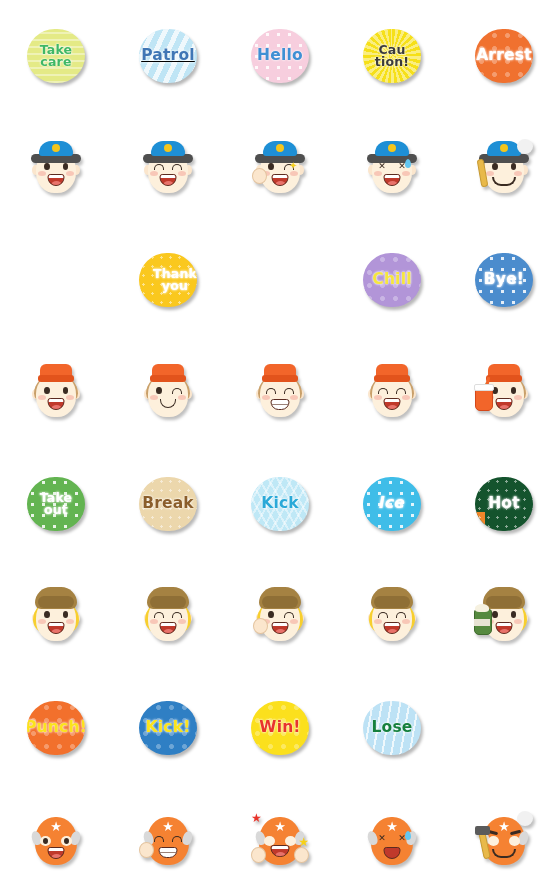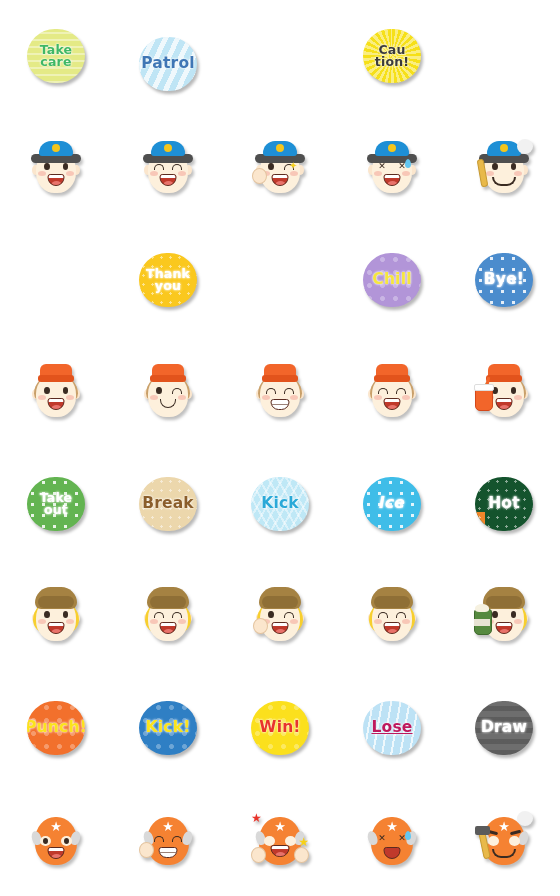--- a/index.html
+++ b/index.html
@@ -105,35 +105,49 @@
 
 <div class="sheet">
     <div class="cell" style="left: 0px; top: 0px;">
       <div class="bubble" style="background: rgb(228, 234, 134);">
         <div class="pat p-stripe-h"></div>
         <div class="tail" style="background: rgb(228, 234, 134);"></div>
         <div class="btxt two" style="color: rgb(63, 184, 102); text-shadow: rgba(255, 255, 255, 0.95) 0px 0px 2px, rgba(255, 255, 255, 0.8) 0px 0px 3px;">Take
 care</div>
       </div>
     </div>
-    <div class="cell" style="left: 112px; top: 8px;">
+    <div class="cell" style="left: 112px; top: 0px; text-decoration: underline;">
       <div class="bubble" style="background: rgb(191, 229, 245);">
         <div class="pat p-stripe-d"></div>
         <div class="tail" style="background: rgb(191, 229, 245);"></div>
         <div class="btxt one" style="color: rgb(63, 118, 181); text-shadow: rgba(255, 255, 255, 0.95) 0px 0px 2px, rgba(255, 255, 255, 0.8) 0px 0px 3px;">Patrol</div>
+      </div>
+    </div>
+    <div class="cell" style="left: 224px; top: 0px;">
+      <div class="bubble" style="background: rgb(247, 206, 222);">
+        <div class="pat p-dots"></div>
+        <div class="tail" style="background: rgb(247, 206, 222);"></div>
+        <div class="btxt one" style="color: rgb(63, 143, 212); text-shadow: rgba(255, 255, 255, 0.95) 0px 0px 2px, rgba(255, 255, 255, 0.8) 0px 0px 3px;">Hello</div>
       </div>
     </div>
     <div class="cell" style="left: 336px; top: 0px;">
       <div class="bubble" style="background: rgb(246, 224, 25);">
         <div class="pat p-rays"></div>
         <div class="tail" style="background: rgb(246, 224, 25);"></div>
         <div class="btxt two" style="color: rgb(59, 59, 59); text-shadow: rgba(255, 255, 255, 0.95) 0px 0px 2px, rgba(255, 255, 255, 0.8) 0px 0px 3px;">Cau
 tion!</div>
       </div>
     </div>
+    <div class="cell" style="left: 448px; top: 0px;">
+      <div class="bubble" style="background: rgb(240, 113, 47);">
+        <div class="pat p-stars"></div>
+        <div class="tail" style="background: rgb(240, 113, 47);"></div>
+        <div class="btxt one" style="color: rgb(255, 255, 255); text-shadow: rgba(255, 255, 255, 0.95) 0px 0px 2px, rgba(255, 255, 255, 0.8) 0px 0px 3px;">Arrest</div>
+      </div>
+    </div>
     <div class="cell" style="left: 0px; top: 112px;">
       <div class="face">
         <div class="ear l"></div>
         <div class="ear r"></div>
         <div class="head"></div>
         <div class="hairDark"></div>
         <div class="cheek l"></div>
         <div class="cheek r"></div>
         <div class="eye l"></div>
         <div class="eye r"></div>
@@ -230,21 +244,21 @@
         <div class="capPolice">
           <div class="brim"></div>
           <div class="crown"></div>
           <div class="badge"></div>
         </div>
         <div class="baton" style="left:6px;top:22px;transform:rotate(-10deg);"></div>
         <div class="puff" style="right:2px;top:2px;"></div>
       </div>
     </div>
     <div class="cell" style="left: 112px; top: 224px;">
-      <div class="bubble" style="background: rgb(250, 200, 30);">
+      <div class="bubble" style="background: rgb(250, 200, 30); align-items: flex-end;">
         <div class="pat p-tri"></div>
         <div class="tail" style="background: rgb(250, 200, 30);"></div>
         <div class="btxt two" style="color: rgb(255, 255, 255); text-shadow: rgba(255, 255, 255, 0.95) 0px 0px 2px, rgba(255, 255, 255, 0.8) 0px 0px 3px;">Thank
 you</div>
       </div>
     </div>
     <div class="cell" style="left: 336px; top: 224px;">
       <div class="bubble" style="background: rgb(178, 149, 216);">
         <div class="pat p-stars"></div>
         <div class="tail" style="background: rgb(178, 149, 216);"></div>
@@ -500,28 +514,21 @@
       <div class="bubble" style="background: rgb(251, 224, 29);">
         <div class="pat p-stars"></div>
         <div class="tail" style="background: rgb(251, 224, 29);"></div>
         <div class="btxt one" style="color: rgb(232, 52, 43); text-shadow: rgba(255, 255, 255, 0.95) 0px 0px 2px, rgba(255, 255, 255, 0.8) 0px 0px 3px;">Win!</div>
       </div>
     </div>
     <div class="cell" style="left: 336px; top: 672px;">
       <div class="bubble" style="background: rgb(189, 226, 245);">
         <div class="pat p-rain"></div>
         <div class="tail" style="background: rgb(189, 226, 245);"></div>
-        <div class="btxt one" style="color: #be185d; text-shadow: rgba(255, 255, 255, 0.95) 0px 0px 2px, rgba(255, 255, 255, 0.8) 0px 0px 3px; text-decoration: underline;">Lose</div>
-      </div>
-    </div>
-    <div class="cell" style="left: 448px; top: 672px;">
-      <div class="bubble" style="background: rgb(110, 110, 110);">
-        <div class="pat p-stripe-g"></div>
-        <div class="tail" style="background: rgb(110, 110, 110);"></div>
-        <div class="btxt one" style="color: rgb(255, 255, 255); text-shadow: rgba(255, 255, 255, 0.95) 0px 0px 2px, rgba(255, 255, 255, 0.8) 0px 0px 3px;">Draw</div>
+        <div class="btxt one" style="color: #15803d; text-shadow: rgba(255, 255, 255, 0.95) 0px 0px 2px, rgba(255, 255, 255, 0.8) 0px 0px 3px;">Lose</div>
       </div>
     </div>
     <div class="cell" style="left: 0px; top: 784px;">
       <div class="face">
         <div class="lucha"></div>
         <div class="luchaStar">★</div>
         <div class="wing l"></div>
         <div class="wing r"></div>
         <div class="eyeHole l">
           <div class="pup"></div>

